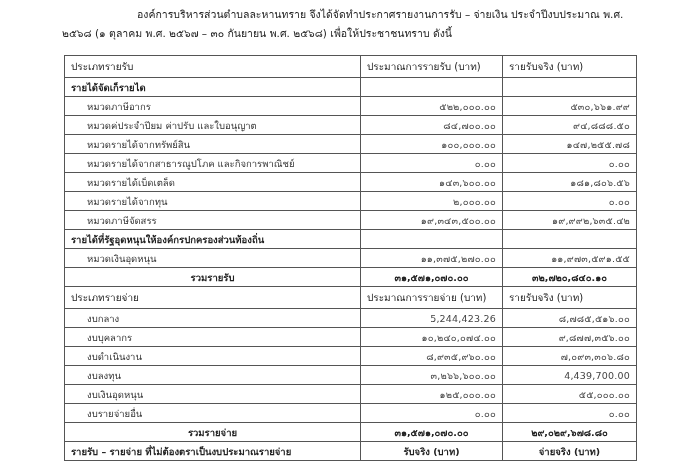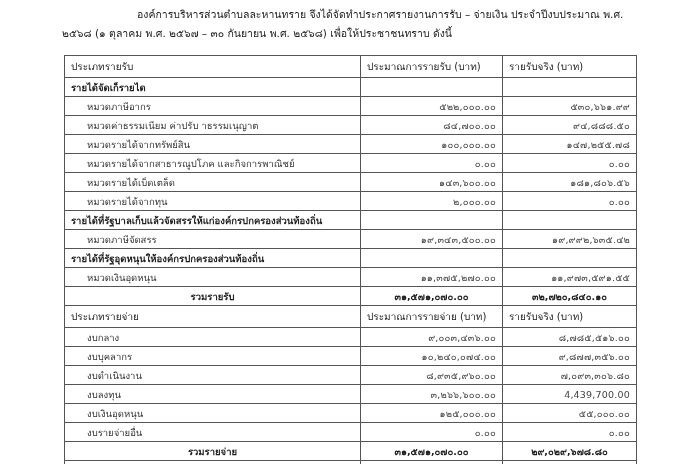--- a/index.html
+++ b/index.html
@@ -43,21 +43,21 @@
     <td class="sec">รายได้จัดเก็รายได</td>
         <td></td>
         <td></td>
   </tr>
   <tr>
     <td class="item">หมวดภาษีอากร</td>
     <td class="num">๕๒๒,๐๐๐.๐๐</td>
     <td class="num">๕๓๐,๖๖๑.๙๙</td>
   </tr>
   <tr>
-    <td class="item">หมวดค่าธรรมเนียม ค่าปรับ าธรรมเนุญาต</td>
+    <td class="item">หมวดค่ประจำปียม ค่าปรับ และใบอนุญาต</td>
     <td class="num">๘๔,๗๐๐.๐๐</td>
     <td class="num">๙๔,๘๘๘.๕๐</td>
   </tr>
   <tr>
     <td class="item">หมวดรายได้จากทรัพย์สิน</td>
     <td class="num">๑๐๐,๐๐๐.๐๐</td>
     <td class="num">๑๔๗,๒๕๕.๗๘</td>
   </tr>
   <tr>
     <td class="item">หมวดรายได้จากสาธารณูปโภค และกิจการพาณิชย์</td>
@@ -68,25 +68,20 @@
     <td class="item">หมวดรายได้เบ็ดเตล็ด</td>
     <td class="num">๑๔๓,๖๐๐.๐๐</td>
     <td class="num">๑๘๑,๘๐๖.๕๖</td>
   </tr>
   <tr>
     <td class="item">หมวดรายได้จากทุน</td>
     <td class="num">๒,๐๐๐.๐๐</td>
     <td class="num">๐.๐๐</td>
   </tr>
 
-  <tr>
-    <td class="sec">รายได้ที่รัฐบาลเก็บแล้วจัดสรรให้แก่องค์กรปกครองส่วนท้องถิ่น</td>
-        <td></td>
-        <td></td>
-  </tr>
   <tr>
     <td class="item">หมวดภาษีจัดสรร</td>
     <td class="num">๑๙,๓๔๓,๕๐๐.๐๐</td>
     <td class="num">๑๙,๙๙๒,๖๓๕.๔๒</td>
   </tr>
 
   <tr>
     <td class="sec">รายได้ที่รัฐอุดหนุนให้องค์กรปกครองส่วนท้องถิ่น</td>
         <td></td>
         <td></td>
@@ -103,21 +98,21 @@
     <td class="total">๓๒,๗๒๐,๘๔๐.๑๐</td>
   </tr>
 
   <tr>
     <th>ประเภทรายจ่าย</th>
     <th>ประมาณการรายจ่าย (บาท)</th>
     <th>รายรับจริง (บาท)</th>
   </tr>
   <tr>
     <td class="item">งบกลาง</td>
-    <td class="num">๙,๐๐๓,๔๓๖.๐๐</td>
+    <td class="num">5,244,423.26</td>
     <td class="num">๘,๗๘๕,๕๑๖.๐๐</td>
   </tr>
   <tr>
     <td class="item">งบบุคลากร</td>
     <td class="num">๑๐,๒๔๐,๐๗๔.๐๐</td>
     <td class="num">๙,๘๗๗,๓๕๖.๐๐</td>
   </tr>
   <tr>
     <td class="item">งบดำเนินงาน</td>
     <td class="num">๘,๙๓๕,๙๖๐.๐๐</td>

